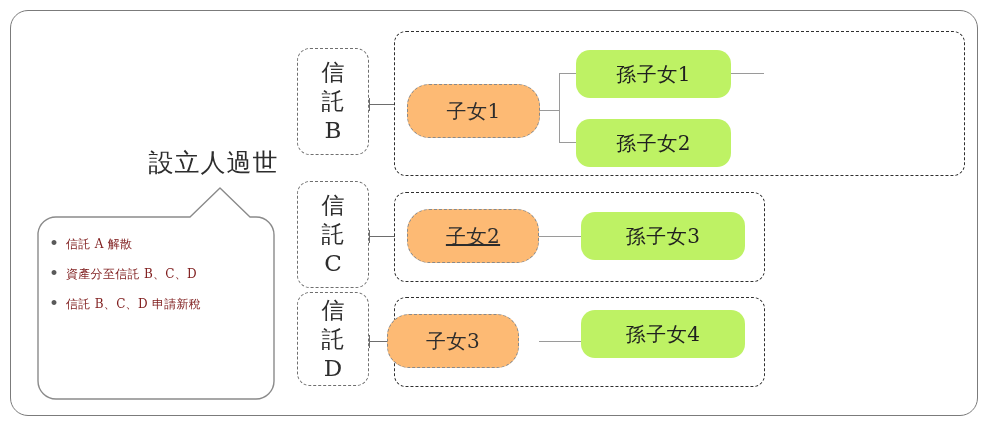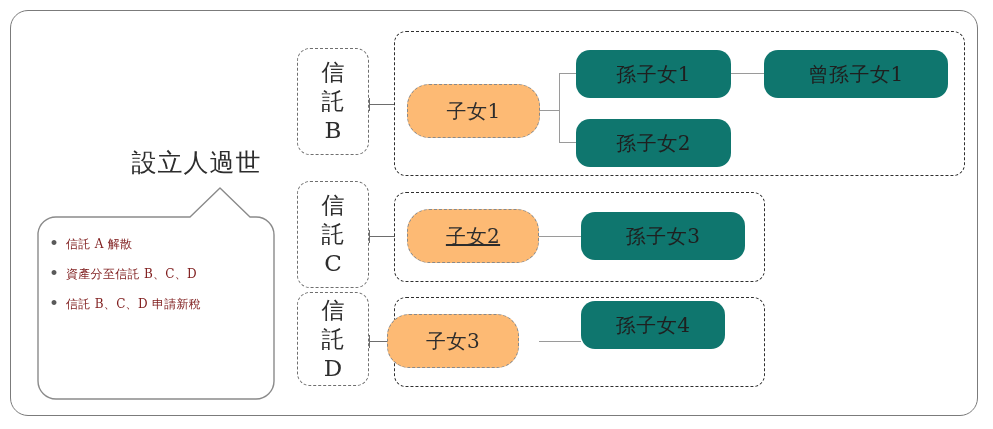--- a/index.html
+++ b/index.html
@@ -26,21 +26,21 @@
     width: 968px;
     height: 406px;
     box-sizing: border-box;
     border: 1.3px solid #7b7b7b;
     border-radius: 18px;
     background: #ffffff;
   }
   
   .headline {
     position: absolute;
-    left: 104px;
+    left: 121px;
     top: 147px;
     width: 185px;
     text-align: center;
     font-size: 25px;
     line-height: 32px;
     color: #2d2d2d;
     letter-spacing: 1px;
     white-space: nowrap;
   }
   
@@ -116,21 +116,21 @@
     align-items: center;
     justify-content: center;
     font-size: 20px;
     color: #2d2d2d;
     letter-spacing: 0.5px;
   }
   
   .gray-box {
     position: absolute;
     box-sizing: border-box;
-    background: #0f766e;
+    background: #bef264;
     border-radius: 14px;
     display: flex;
     align-items: center;
     justify-content: center;
     font-size: 20px;
     color: #1f1f1f;
     letter-spacing: 0.5px;
   }
   
   .conn {
@@ -196,21 +196,20 @@
   <div class="conn conn-h conn-light" style="left:540px; top:110px; width:20px;"></div>
   <div class="conn conn-v conn-light" style="left:559px; top:73px; height:70px;"></div>
   <div class="conn conn-h conn-light" style="left:559px; top:73px; width:17px;"></div>
   <div class="conn conn-h conn-light" style="left:559px; top:142px; width:17px;"></div>
 
   <div class="gray-box" style="left:576px; top:50px; width:155px; height:48px;">孫子女1</div>
   <div class="gray-box" style="left:576px; top:119px; width:155px; height:48px;">孫子女2</div>
 
   <div class="conn conn-h conn-light" style="left:731px; top:73px; width:33px;"></div>
 
-  <div class="gray-box" style="left:764px; top:50px; width:184px; height:48px;">曾孫子女1</div>
 
   <div class="trust-box" style="left:297px; top:181px; width:72px; height:107px;">
     <div class="trust-label">
       <span>信</span>
       <span>託</span>
       <span>C</span>
     </div>
   </div>
   <div class="conn conn-h" style="left:369px; top:236px; width:26px;"></div>
   <div class="conn conn-v" style="left:369px; top:230px; height:13px;"></div>
@@ -232,15 +231,15 @@
   </div>
   <div class="conn conn-h" style="left:369px; top:341px; width:26px;"></div>
   <div class="conn conn-v" style="left:369px; top:335px; height:13px;"></div>
 
   <div class="group-box" style="left:394px; top:297px; width:371px; height:90px;"></div>
 
   <div class="child-box" style="left:387px; top:314px; width:132px; height:54px;">子女3</div>
 
   <div class="conn conn-h conn-light" style="left:539px; top:341px; width:42px;"></div>
 
-  <div class="gray-box" style="left:581px; top:301px; width:144px; height:48px;">孫子女4</div>
+  <div class="gray-box" style="left:581px; top:310px; width:164px; height:48px;">孫子女4</div>
 
 </div>
 
 </body></html>

